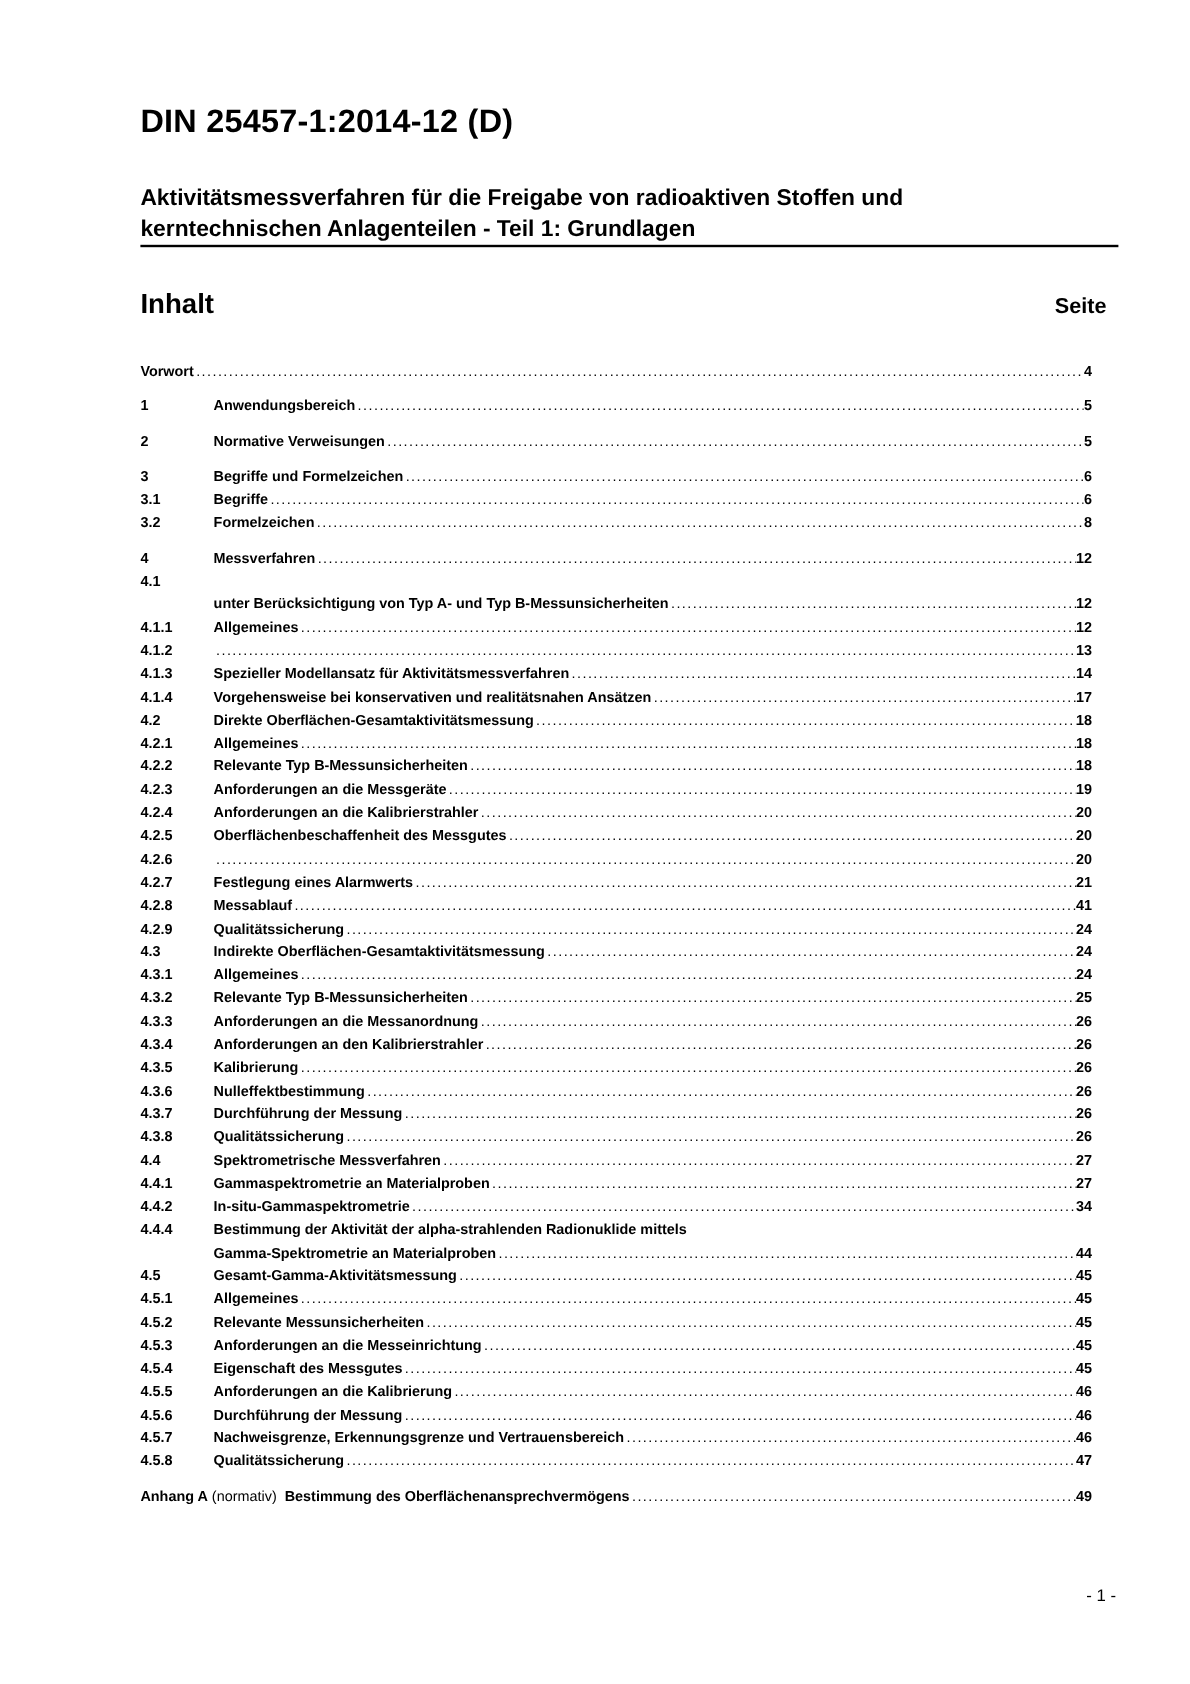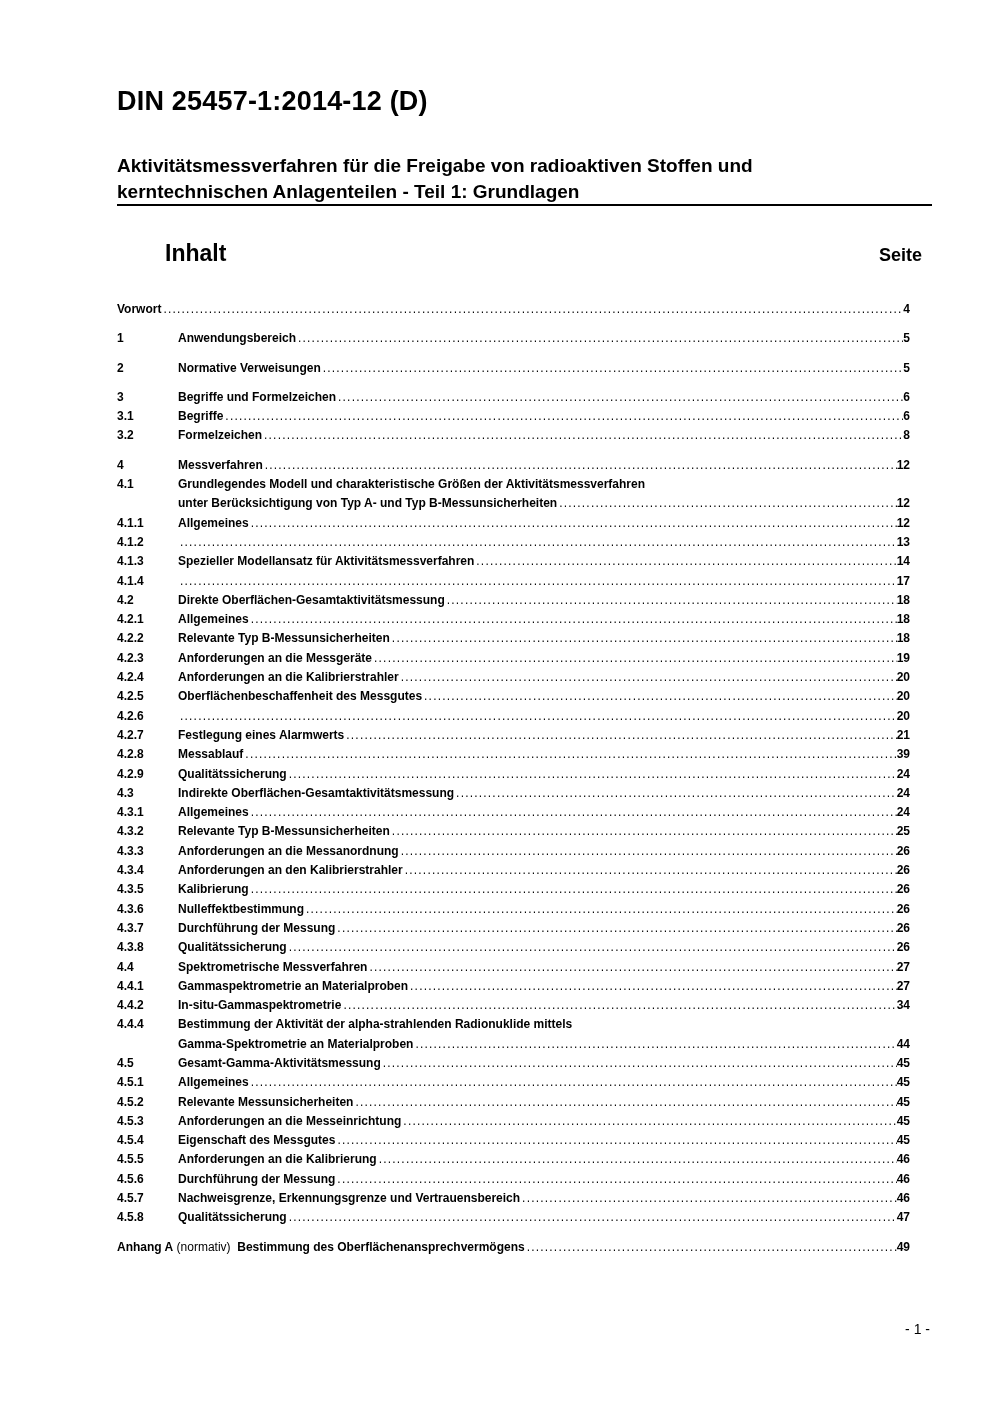--- a/index.html
+++ b/index.html
@@ -23,21 +23,21 @@
   .doc-title {
     position: absolute; top: 153px; left: 0; right: 0;
     font-size: 19px; font-weight: bold; line-height: 26px;
   }
   .title-divider {
     position: absolute; top: 204px; left: 0; right: 0;
     border-top: 2px solid #000000;
   }
   .inhalt-row {
     position: absolute; top: 240px; left: 0; right: 0;
-    display: flex; justify-content: space-between; align-items: baseline; margin-left: 48px;
+    display: flex; justify-content: space-between; align-items: baseline;
   }
   .inhalt-heading { font-size: 23px; font-weight: bold; }
   .seite-label { font-size: 18px; font-weight: bold; margin-right: 10px; }
   .toc {
     position: absolute; top: 300px; left: 0; right: 0;
   }
   .toc-row {
     display: flex; align-items: baseline;
     font-size: 12px; font-weight: bold; line-height: 19.3px;
     padding-right: 22px;
@@ -119,21 +119,20 @@
     <span class="toc-page">8</span>
   </div>
       <div class="toc-row gap">
     <span class="toc-num">4</span>
     <span class="toc-title">Messverfahren</span>
     <span class="toc-dots"></span>
     <span class="toc-page">12</span>
   </div>
       <div class="toc-row">
     <span class="toc-num">4.1</span>
-    <span class="toc-title">Grundlegendes Modell und charakteristische Größen der Aktivitätsmessverfahren</span>
 
   </div>
       <div class="toc-row">
     <span class="toc-num"></span>
     <span class="toc-title">unter Berücksichtigung von Typ A- und Typ B-Messunsicherheiten</span>
     <span class="toc-dots"></span>
     <span class="toc-page">12</span>
   </div>
       <div class="toc-row">
     <span class="toc-num">4.1.1</span>
@@ -147,20 +146,21 @@
     <span class="toc-page">13</span>
   </div>
       <div class="toc-row">
     <span class="toc-num">4.1.3</span>
     <span class="toc-title">Spezieller Modellansatz für Aktivitätsmessverfahren</span>
     <span class="toc-dots"></span>
     <span class="toc-page">14</span>
   </div>
       <div class="toc-row">
     <span class="toc-num">4.1.4</span>
+    <span class="toc-title">Vorgehensweise bei konservativen und realitätsnahen Ansätzen</span>
     <span class="toc-dots"></span>
     <span class="toc-page">17</span>
   </div>
       <div class="toc-row">
     <span class="toc-num">4.2</span>
     <span class="toc-title">Direkte Oberflächen-Gesamtaktivitätsmessung</span>
     <span class="toc-dots"></span>
     <span class="toc-page">18</span>
   </div>
       <div class="toc-row">
@@ -201,21 +201,21 @@
       <div class="toc-row">
     <span class="toc-num">4.2.7</span>
     <span class="toc-title">Festlegung eines Alarmwerts</span>
     <span class="toc-dots"></span>
     <span class="toc-page">21</span>
   </div>
       <div class="toc-row">
     <span class="toc-num">4.2.8</span>
     <span class="toc-title">Messablauf</span>
     <span class="toc-dots"></span>
-    <span class="toc-page">39</span>
+    <span class="toc-page">41</span>
   </div>
       <div class="toc-row">
     <span class="toc-num">4.2.9</span>
     <span class="toc-title">Qualitätssicherung</span>
     <span class="toc-dots"></span>
     <span class="toc-page">24</span>
   </div>
       <div class="toc-row">
     <span class="toc-num">4.3</span>
     <span class="toc-title">Indirekte Oberflächen-Gesamtaktivitätsmessung</span>

